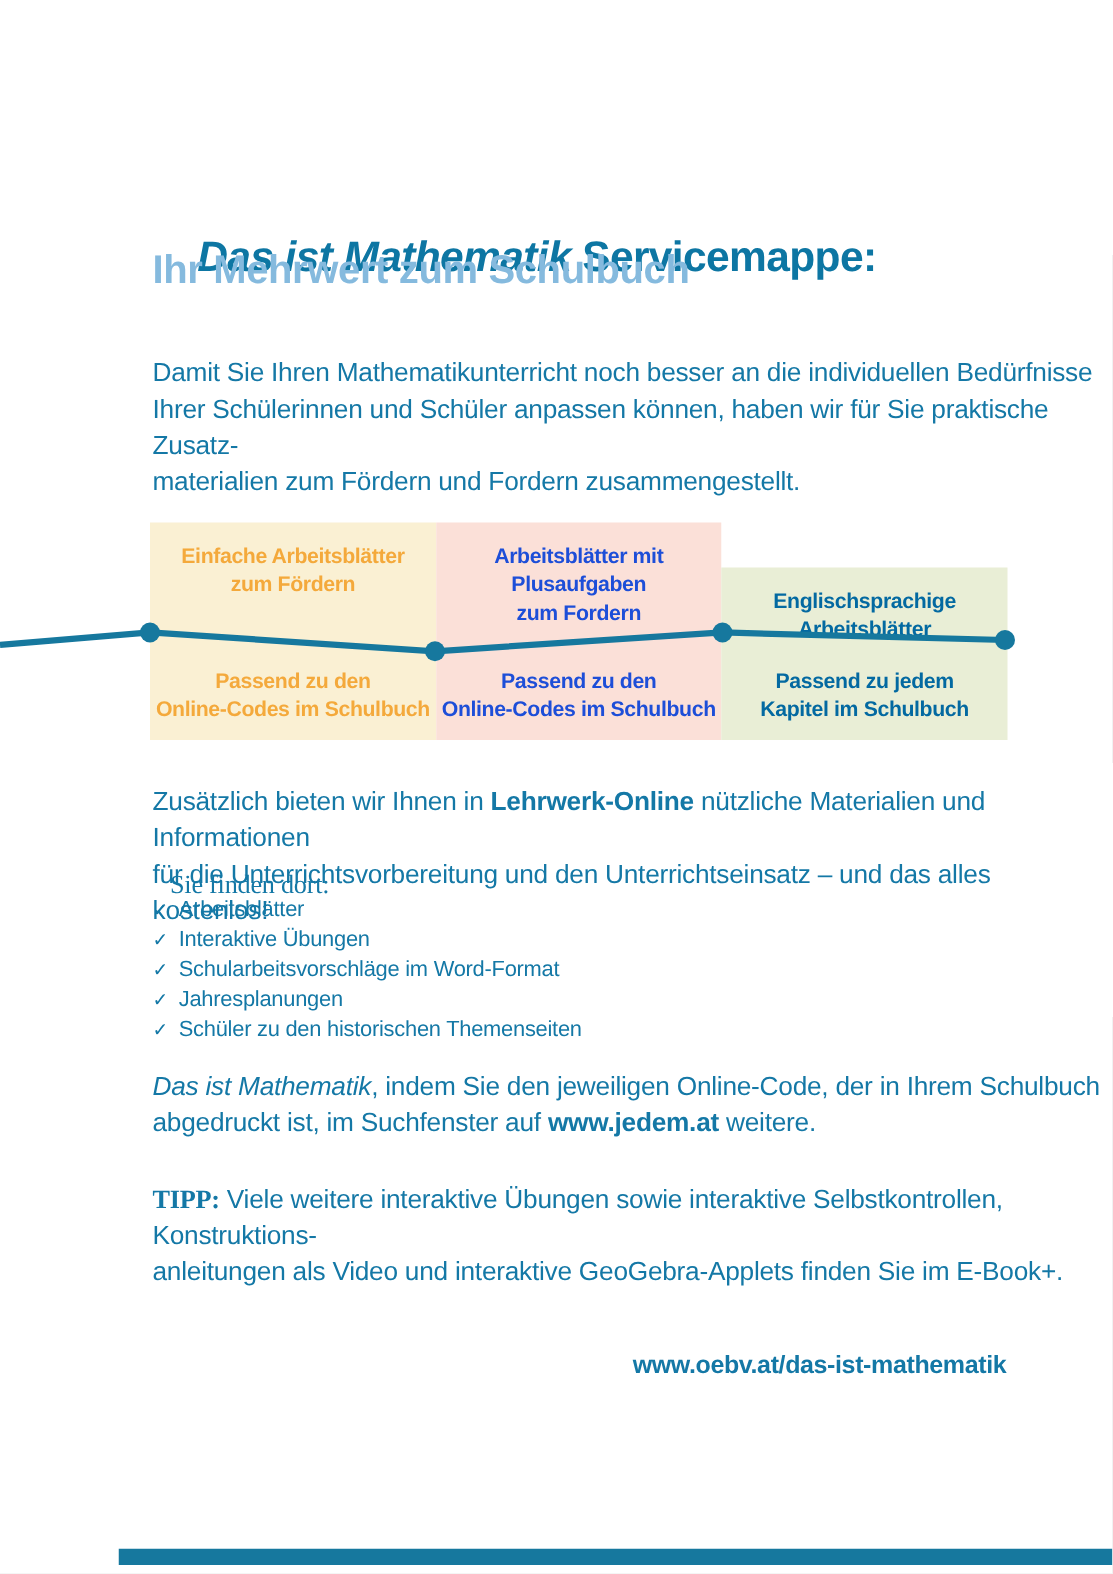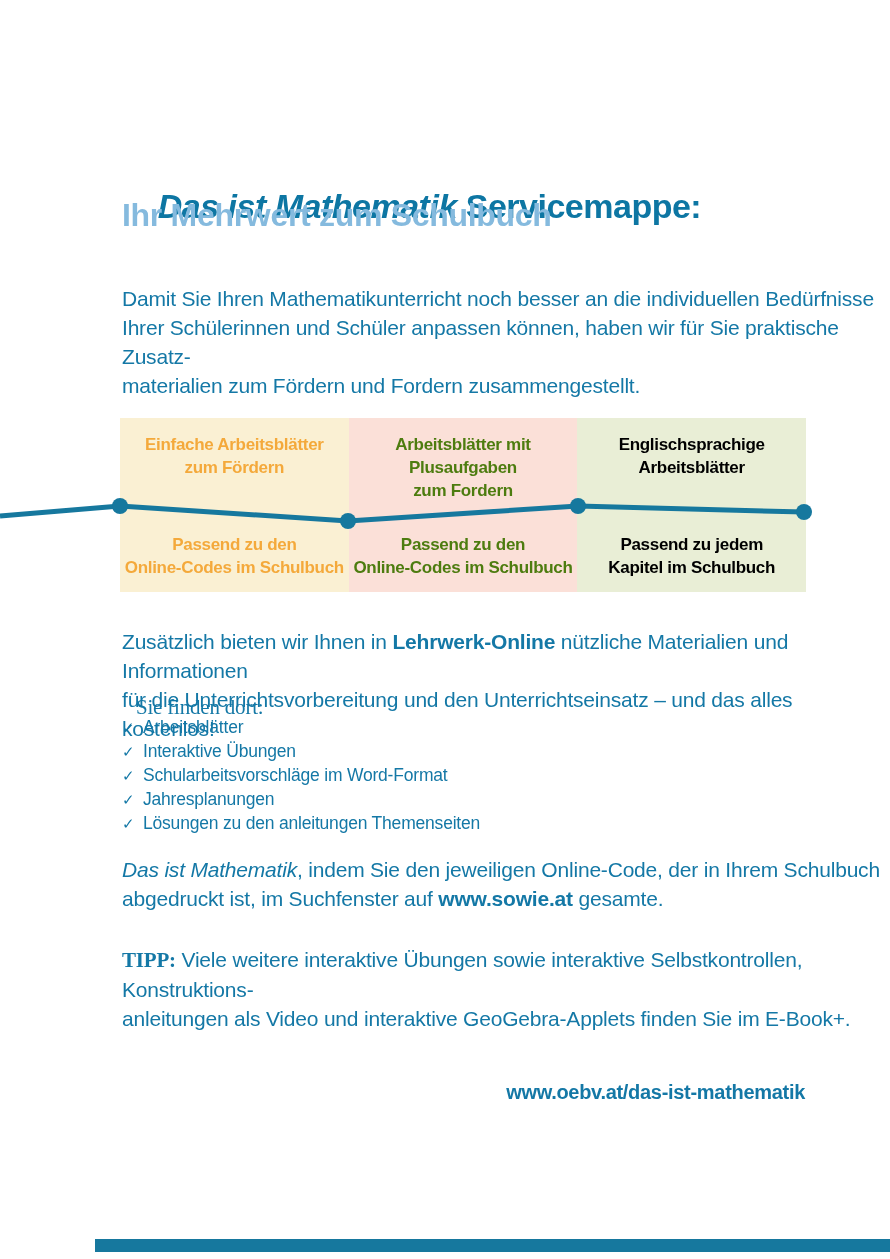--- a/index.html
+++ b/index.html
@@ -111,28 +111,28 @@
 materialien zum Fördern und Fordern zusammengestellt.</span></div>
 
 
   <div class="abs materials">
     <div class="material-box" style="background: rgb(250, 240, 211); color: rgb(244, 169, 59);">
       <div class="box-label">Einfache Arbeitsblätter
 zum Fördern</div>
       <div class="box-label">Passend zu den
 Online-Codes im Schulbuch</div>
     </div>
-    <div class="material-box" style="background: rgb(251, 224, 216); color: #4d7c0f;">
+    <div class="material-box" style="background: rgb(251, 224, 216); color: #1d4ed8;">
       <div class="box-label">Arbeitsblätter mit
 Plusaufgaben
 zum Fordern</div>
       <div class="box-label">Passend zu den
 Online-Codes im Schulbuch</div>
     </div>
-    <div class="material-box" style="background: rgb(233, 238, 214); color: #000000;">
+    <div class="material-box" style="background: rgb(233, 238, 214); color: #0369a1; margin-top: 36px;">
       <div class="box-label">Englischsprachige
 Arbeitsblätter</div>
       <div class="box-label">Passend zu jedem
 Kapitel im Schulbuch</div>
     </div>
   </div>
 
   <svg class="abs connector" viewBox="0 0 890 70" aria-hidden="true">
     <polyline points="0,36 120,26 348,41 578,26 804,32" fill="none" stroke="currentColor" stroke-width="5"></polyline>
     <circle cx="120" cy="26" r="8" fill="currentColor"></circle>
@@ -158,26 +158,26 @@
       <div class="check-item">
         <span class="check-icon">✓</span>
         <span>Schularbeitsvorschläge im Word-Format</span>
       </div>
       <div class="check-item">
         <span class="check-icon">✓</span>
         <span>Jahresplanungen</span>
       </div>
       <div class="check-item">
         <span class="check-icon">✓</span>
-        <span>Lösungen zu den anleitungen Themenseiten</span>
+        <span>Schüler zu den historischen Themenseiten</span>
       </div>
     </div>
 
   <div class="abs body-text" style="top:855px"><span style="font-style: italic;">Das ist Mathematik</span><span>, indem Sie den jeweiligen Online-Code, der in Ihrem Schulbuch
-abgedruckt ist, im Suchfenster auf </span><span style="font-weight: bold;">www.sowie.at</span><span> gesamte.</span></div>
+abgedruckt ist, im Suchfenster auf </span><span style="font-weight: bold;">www.jedem.at</span><span> weitere.</span></div>
 
   <div class="abs body-text" style="top:945px"><span style="font-weight: bold; font-family: Liberation Serif, serif;">TIPP:</span><span> Viele weitere interaktive Übungen sowie interaktive Selbstkontrollen, Konstruktions-
 anleitungen als Video und interaktive GeoGebra-Applets finden Sie im E-Book+.</span></div>
 
   <div class="abs footer-cta">
     <div class="footer-url">www.oebv.at/das-ist-mathematik</div>
   </div>
 
   <div class="abs footer-bar"></div>
 

